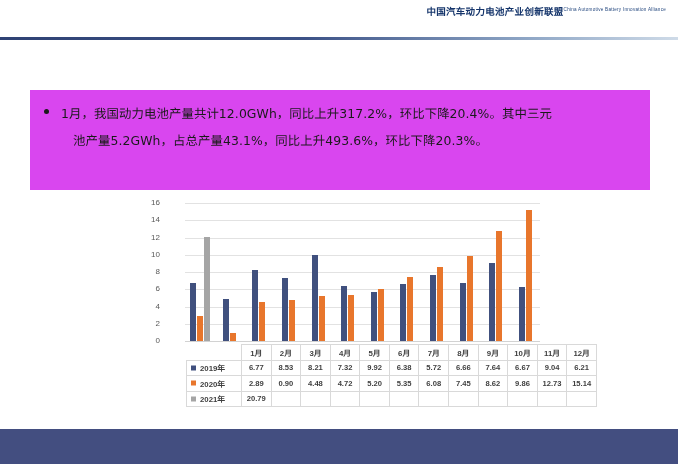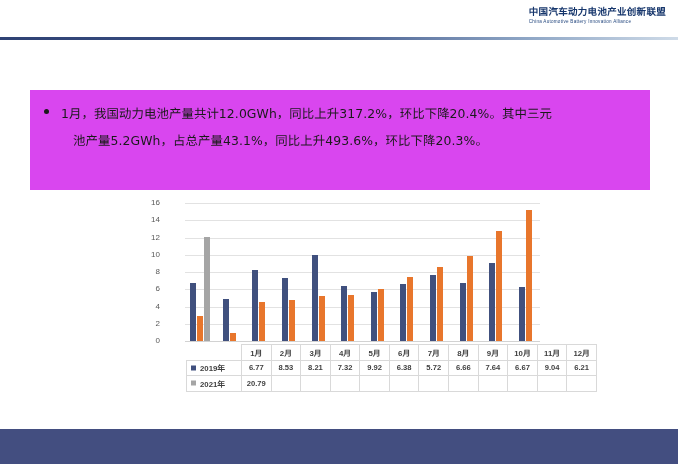--- a/index.html
+++ b/index.html
@@ -38,21 +38,21 @@
     gap: 7px;
   }
 
   .brand-mark {
     position: relative;
     width: 74px;
     height: 28px;
   }
   .brand-mark svg { display: block; }
 
-  .brand-text { display: flex; flex-direction: column; justify-content: center; }
+  .brand-text { display: flex; flex-direction: row; justify-content: center; }
   .brand-cn {
     font-size: 9.5px;
     font-weight: bold;
     color: #15356b;
     letter-spacing: .3px;
     line-height: 12px;
     white-space: nowrap;
   }
   .brand-en {
     font-size: 4.6px;
@@ -396,20 +396,35 @@
             <td class="val">9.92</td>
             <td class="val">6.38</td>
             <td class="val">5.72</td>
             <td class="val">6.66</td>
             <td class="val">7.64</td>
             <td class="val">6.67</td>
             <td class="val">9.04</td>
             <td class="val">6.21</td>
           </tr>
           <tr>
+            <td class="series-label"><span class="swatch y2020" style="background: rgb(232, 118, 44);"></span><span>2020年</span></td>
+            <td class="val">2.89</td>
+            <td class="val">0.90</td>
+            <td class="val">4.48</td>
+            <td class="val">4.72</td>
+            <td class="val">5.20</td>
+            <td class="val">5.35</td>
+            <td class="val">6.08</td>
+            <td class="val">7.45</td>
+            <td class="val">8.62</td>
+            <td class="val">9.86</td>
+            <td class="val">12.73</td>
+            <td class="val">15.14</td>
+          </tr>
+          <tr>
             <td class="series-label"><span class="swatch y2021" style="background: rgb(165, 165, 165);"></span><span>2021年</span></td>
             <td class="val">20.79</td>
             <td class="empty"></td>
             <td class="empty"></td>
             <td class="empty"></td>
             <td class="empty"></td>
             <td class="empty"></td>
             <td class="empty"></td>
             <td class="empty"></td>
             <td class="empty"></td>

